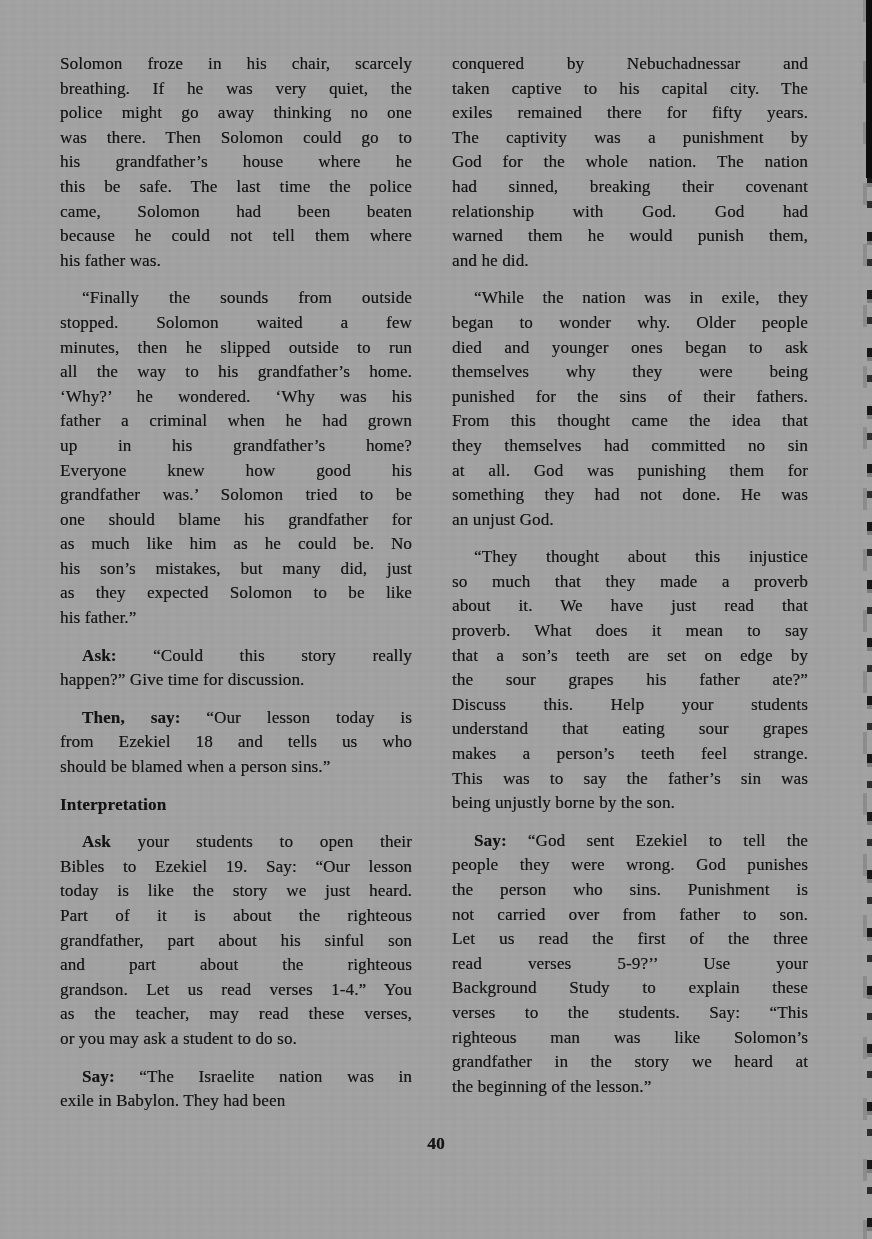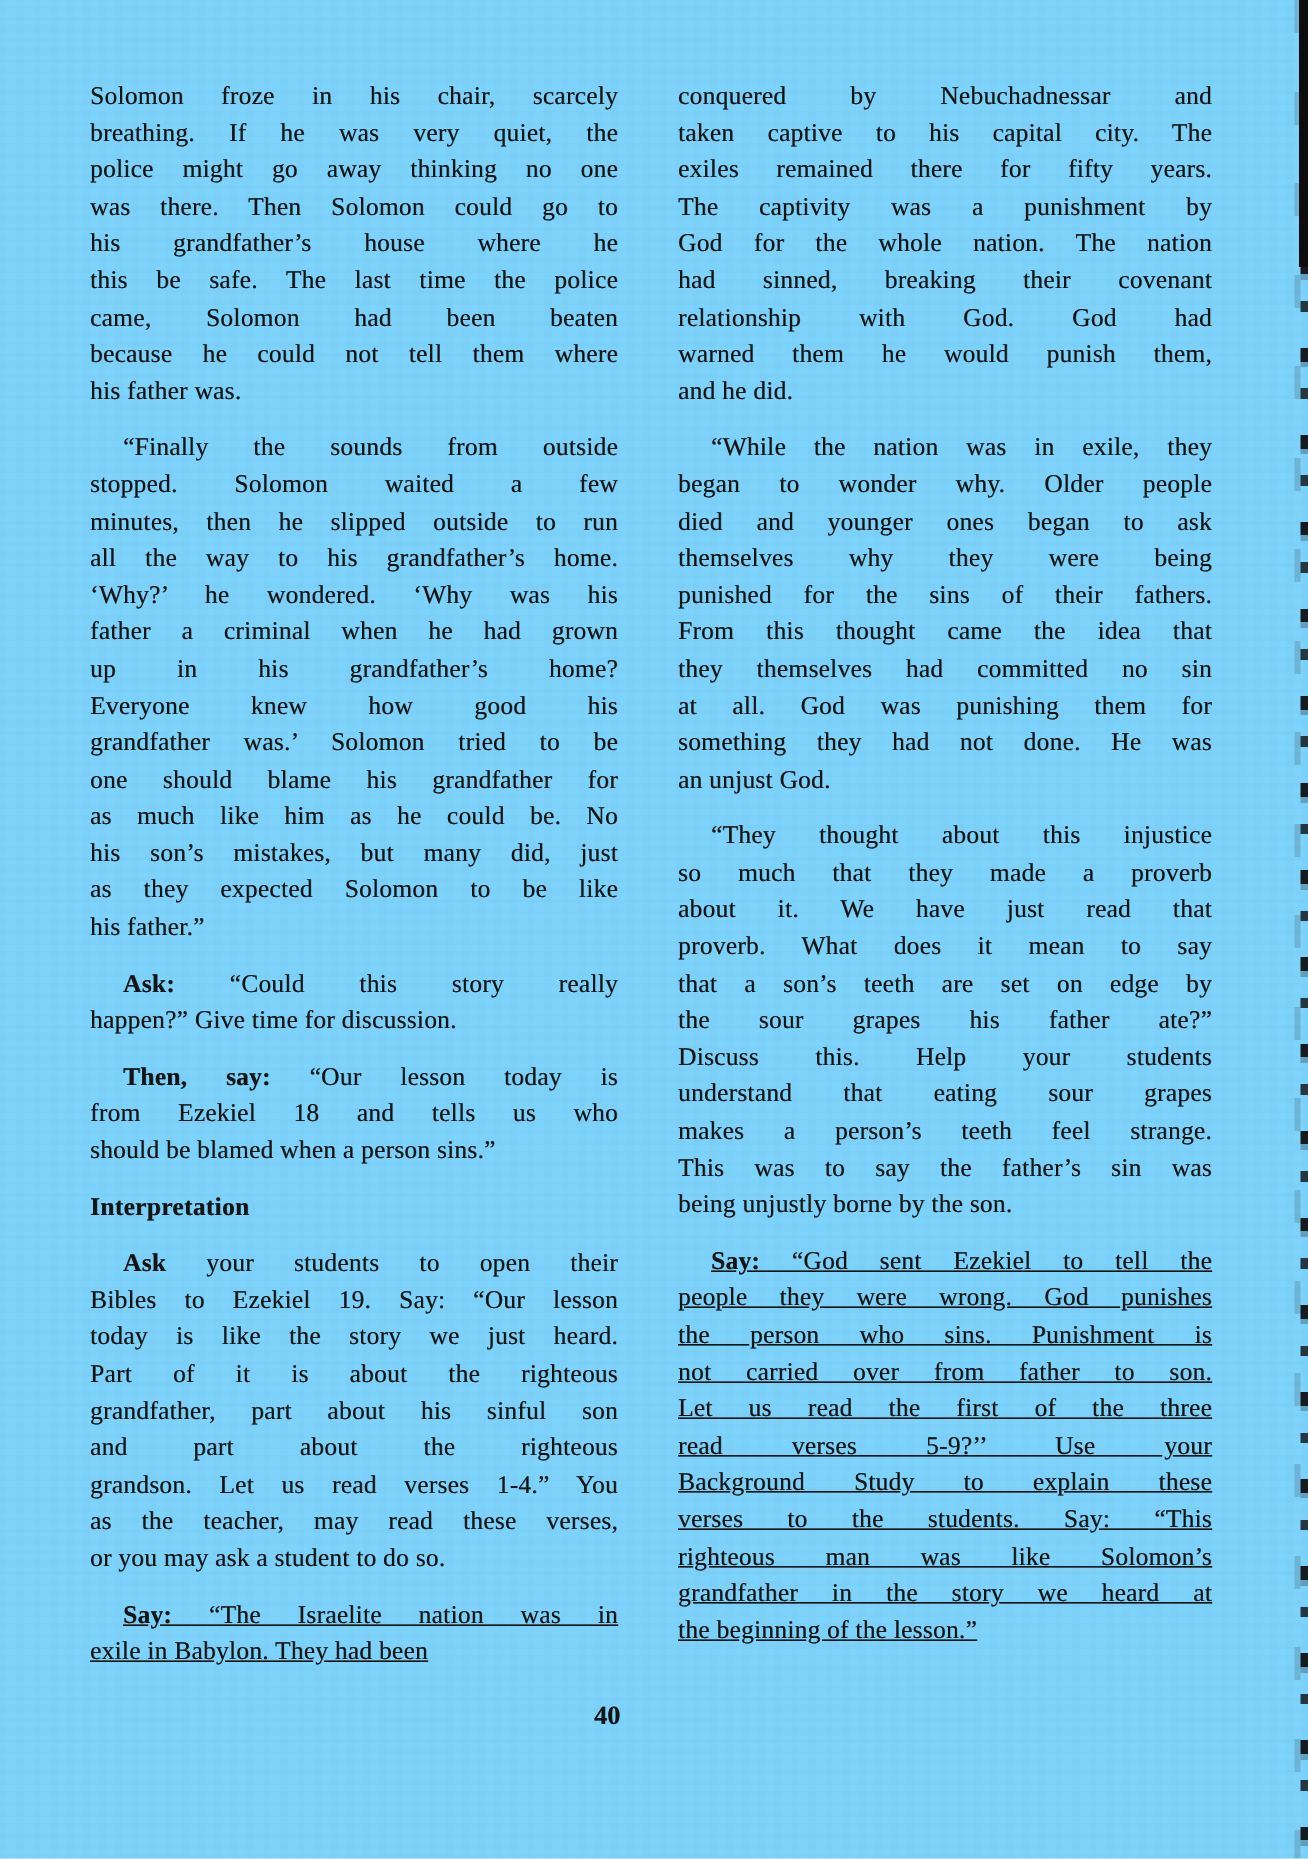--- a/index.html
+++ b/index.html
@@ -4,21 +4,21 @@
 <style>
   html, body {
     margin: 0;
     padding: 0;
     background: #e9e9e7;
   }
   .page {
     position: relative;
     width: 872px;
     height: 1239px;
-    background: #7dd3fc;
+    background: #a3a3a3;
     overflow: hidden;
     font-family: "Liberation Serif", "DejaVu Serif", serif;
     color: #141414;
   }
   
   .page::before {
     content: "";
     position: absolute;
     inset: 0;
     background:
@@ -26,21 +26,21 @@
       repeating-linear-gradient(90deg, rgba(0,0,0,0.010) 0 5px, rgba(0,0,0,0) 5px 11px);
     pointer-events: none;
   }
   .col {
     position: absolute;
     top: 52px;
   }
   .col-left  { left: 60px;  width: 352px; }
   .col-right { left: 452px; width: 356px; }
   .block { margin: 0 0 13px 0; }
-  .block:last-child { margin-bottom: 12px; text-decoration: underline; }
+  .block:last-child { margin-bottom: 12px; }
   .line {
     height: 24.6px;
     line-height: 24.6px;
     font-size: 17px;
     letter-spacing: 0.15px;
     text-align: justify;
     text-align-last: justify;
     white-space: normal;
     text-shadow: 0.3px 0 0 rgba(20,20,20,0.55);
   }
@@ -50,20 +50,21 @@
     font-weight: bold;
     text-align-last: left;
     letter-spacing: 0.2px;
   }
   .line b { font-weight: bold; }
   .page-number {
     position: absolute;
     top: 1131px;
     left: 396px;
     width: 80px;
+    text-align: center;
     font-size: 17.5px;
     font-weight: bold;
     line-height: 24px;
     text-shadow: 0.3px 0 0 rgba(20,20,20,0.6);
   }
   
   .edge-strip {
     position: absolute;
     top: 0;
     right: 0;

